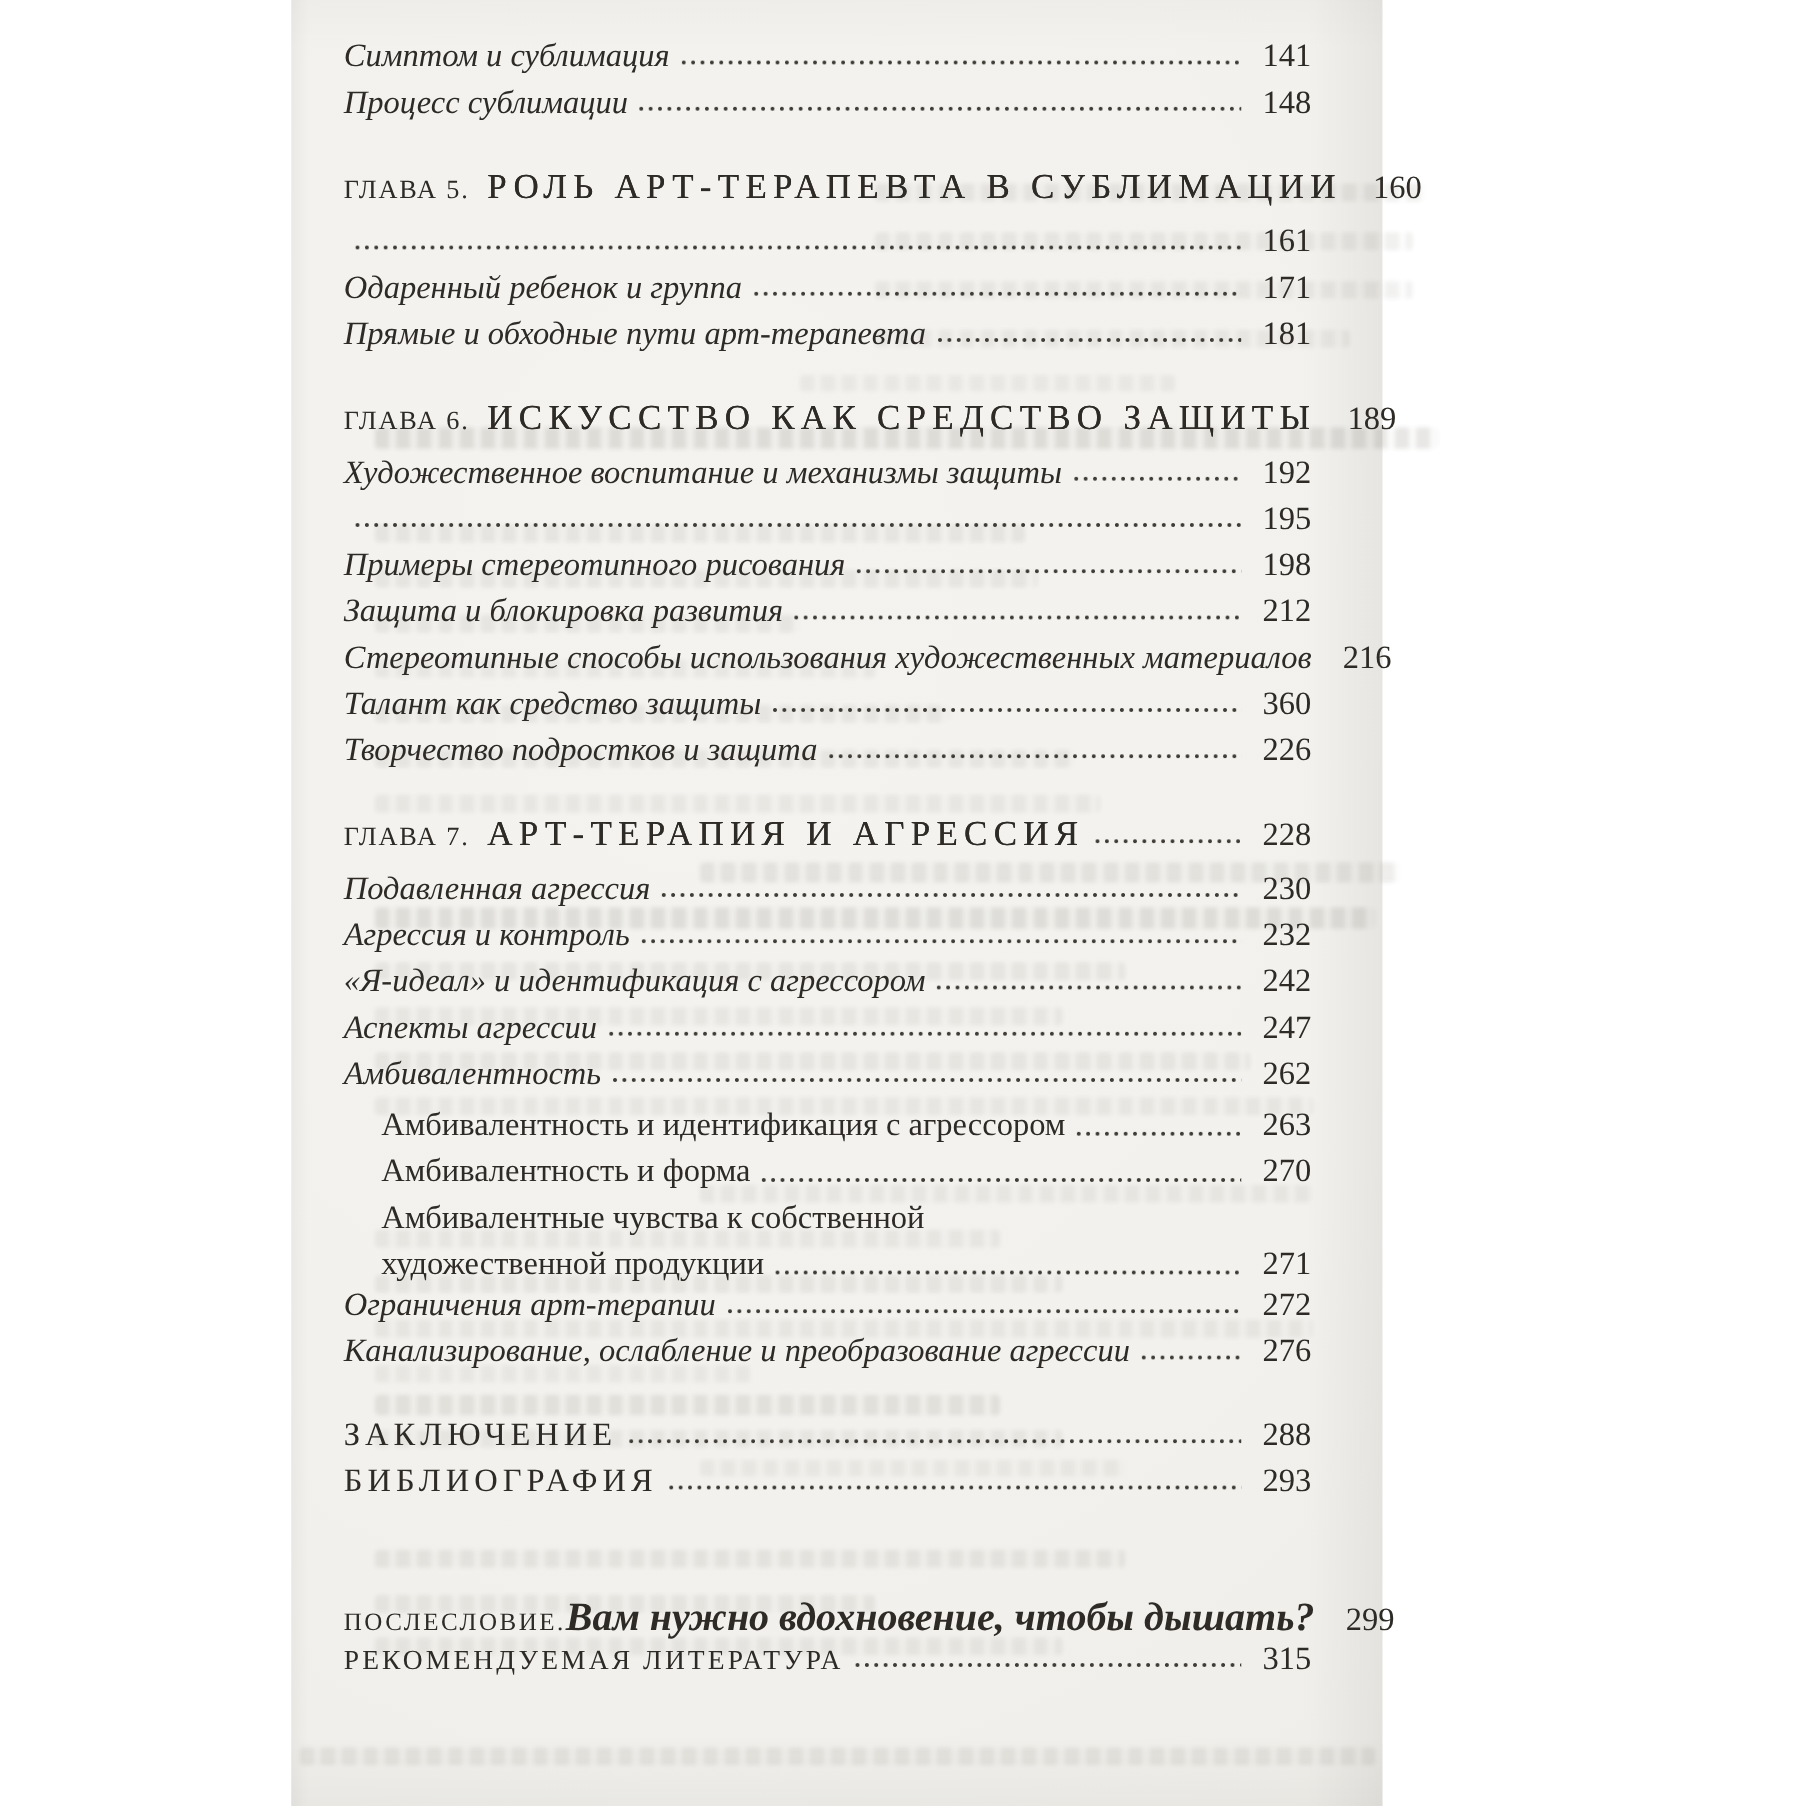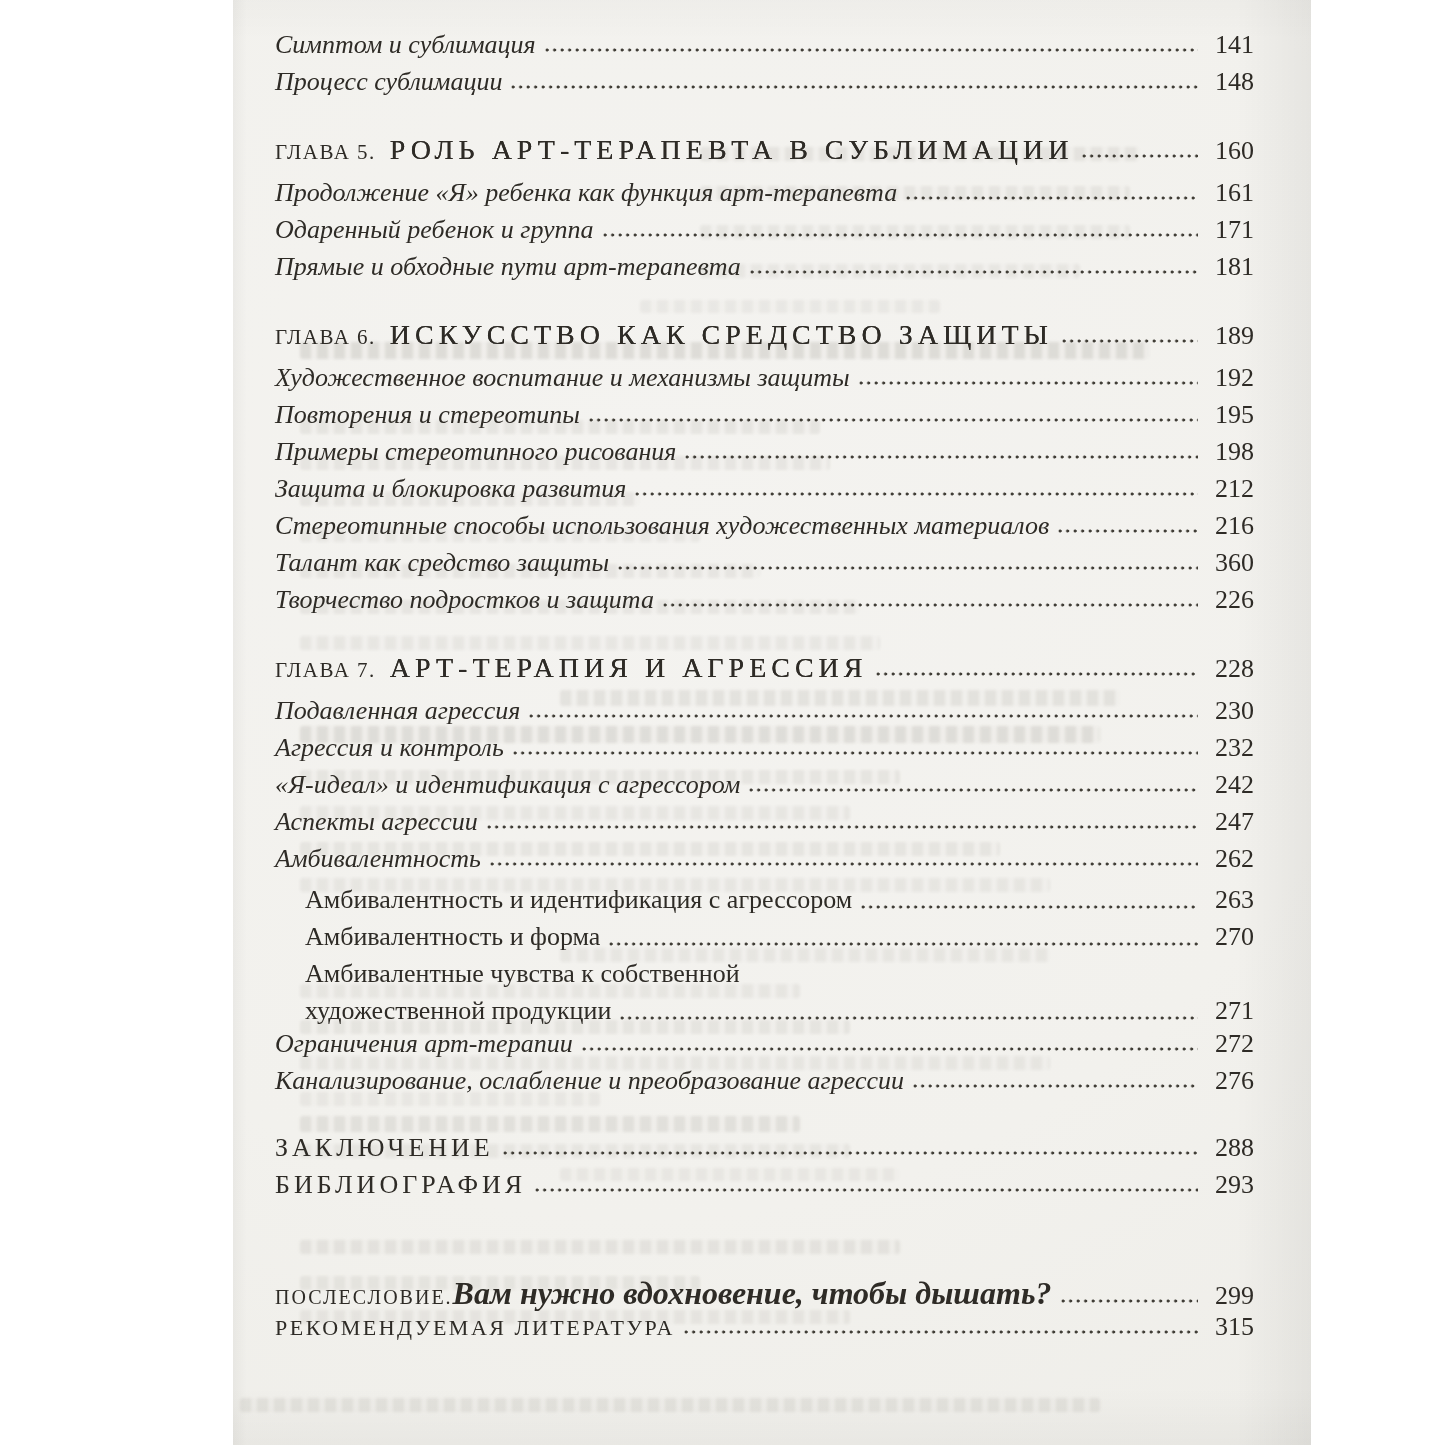--- a/index.html
+++ b/index.html
@@ -4,21 +4,21 @@
 <style>
   html,body { margin:0; padding:0; }
   body {
     width:1445px; height:1445px; background:#ffffff; overflow:hidden;
     font-family:"Liberation Serif","DejaVu Serif",serif;
   }
   .canvas { position:relative; width:1445px; height:1445px; background:#ffffff; }
 
   
   .page {
-    position:absolute; left:233px; top:0; width:1078px; height:1445px;
+    position:absolute; left:233px; top:0; width:873px; height:1445px;
     background:
       linear-gradient(90deg, rgba(0,0,0,0.035) 0px, rgba(0,0,0,0) 14px,
                       rgba(0,0,0,0) 93%, rgba(0,0,0,0.05) 100%),
       linear-gradient(180deg, rgba(0,0,0,0.02) 0px, rgba(0,0,0,0) 40px,
                       rgba(0,0,0,0) 96%, rgba(0,0,0,0.03) 100%),
       radial-gradient(130% 95% at 38% 32%, #f4f3f0 0%, #f2f1ed 55%, #edece7 100%);
   }
 
   
   .ghosts { position:absolute; inset:0; z-index:1; }
@@ -111,21 +111,20 @@
           <span class="leader"></span>
           <span class="pg">148</span>
         </div>
         <div class="toc-row chapter gap-section">
           <span class="ch-prefix">ГЛАВА 5.</span>
           <span class="ch-title">РОЛЬ АРТ-ТЕРАПЕВТА В СУБЛИМАЦИИ</span>
           <span class="leader"></span>
           <span class="pg">160</span>
         </div>
         <div class="toc-row">
-          <span class="lbl-italic">Продолжение «Я» ребенка как функция арт-терапевта</span>
           <span class="leader"></span>
           <span class="pg">161</span>
         </div>
         <div class="toc-row">
           <span class="lbl-italic">Одаренный ребенок и группа</span>
           <span class="leader"></span>
           <span class="pg">171</span>
         </div>
         <div class="toc-row">
           <span class="lbl-italic">Прямые и обходные пути арт-терапевта</span>
@@ -137,21 +136,20 @@
           <span class="ch-title">ИСКУССТВО КАК СРЕДСТВО ЗАЩИТЫ</span>
           <span class="leader"></span>
           <span class="pg">189</span>
         </div>
         <div class="toc-row">
           <span class="lbl-italic">Художественное воспитание и механизмы защиты</span>
           <span class="leader"></span>
           <span class="pg">192</span>
         </div>
         <div class="toc-row">
-          <span class="lbl-italic">Повторения и стереотипы</span>
           <span class="leader"></span>
           <span class="pg">195</span>
         </div>
         <div class="toc-row">
           <span class="lbl-italic">Примеры стереотипного рисования</span>
           <span class="leader"></span>
           <span class="pg">198</span>
         </div>
         <div class="toc-row">
           <span class="lbl-italic">Защита и блокировка развития</span>

